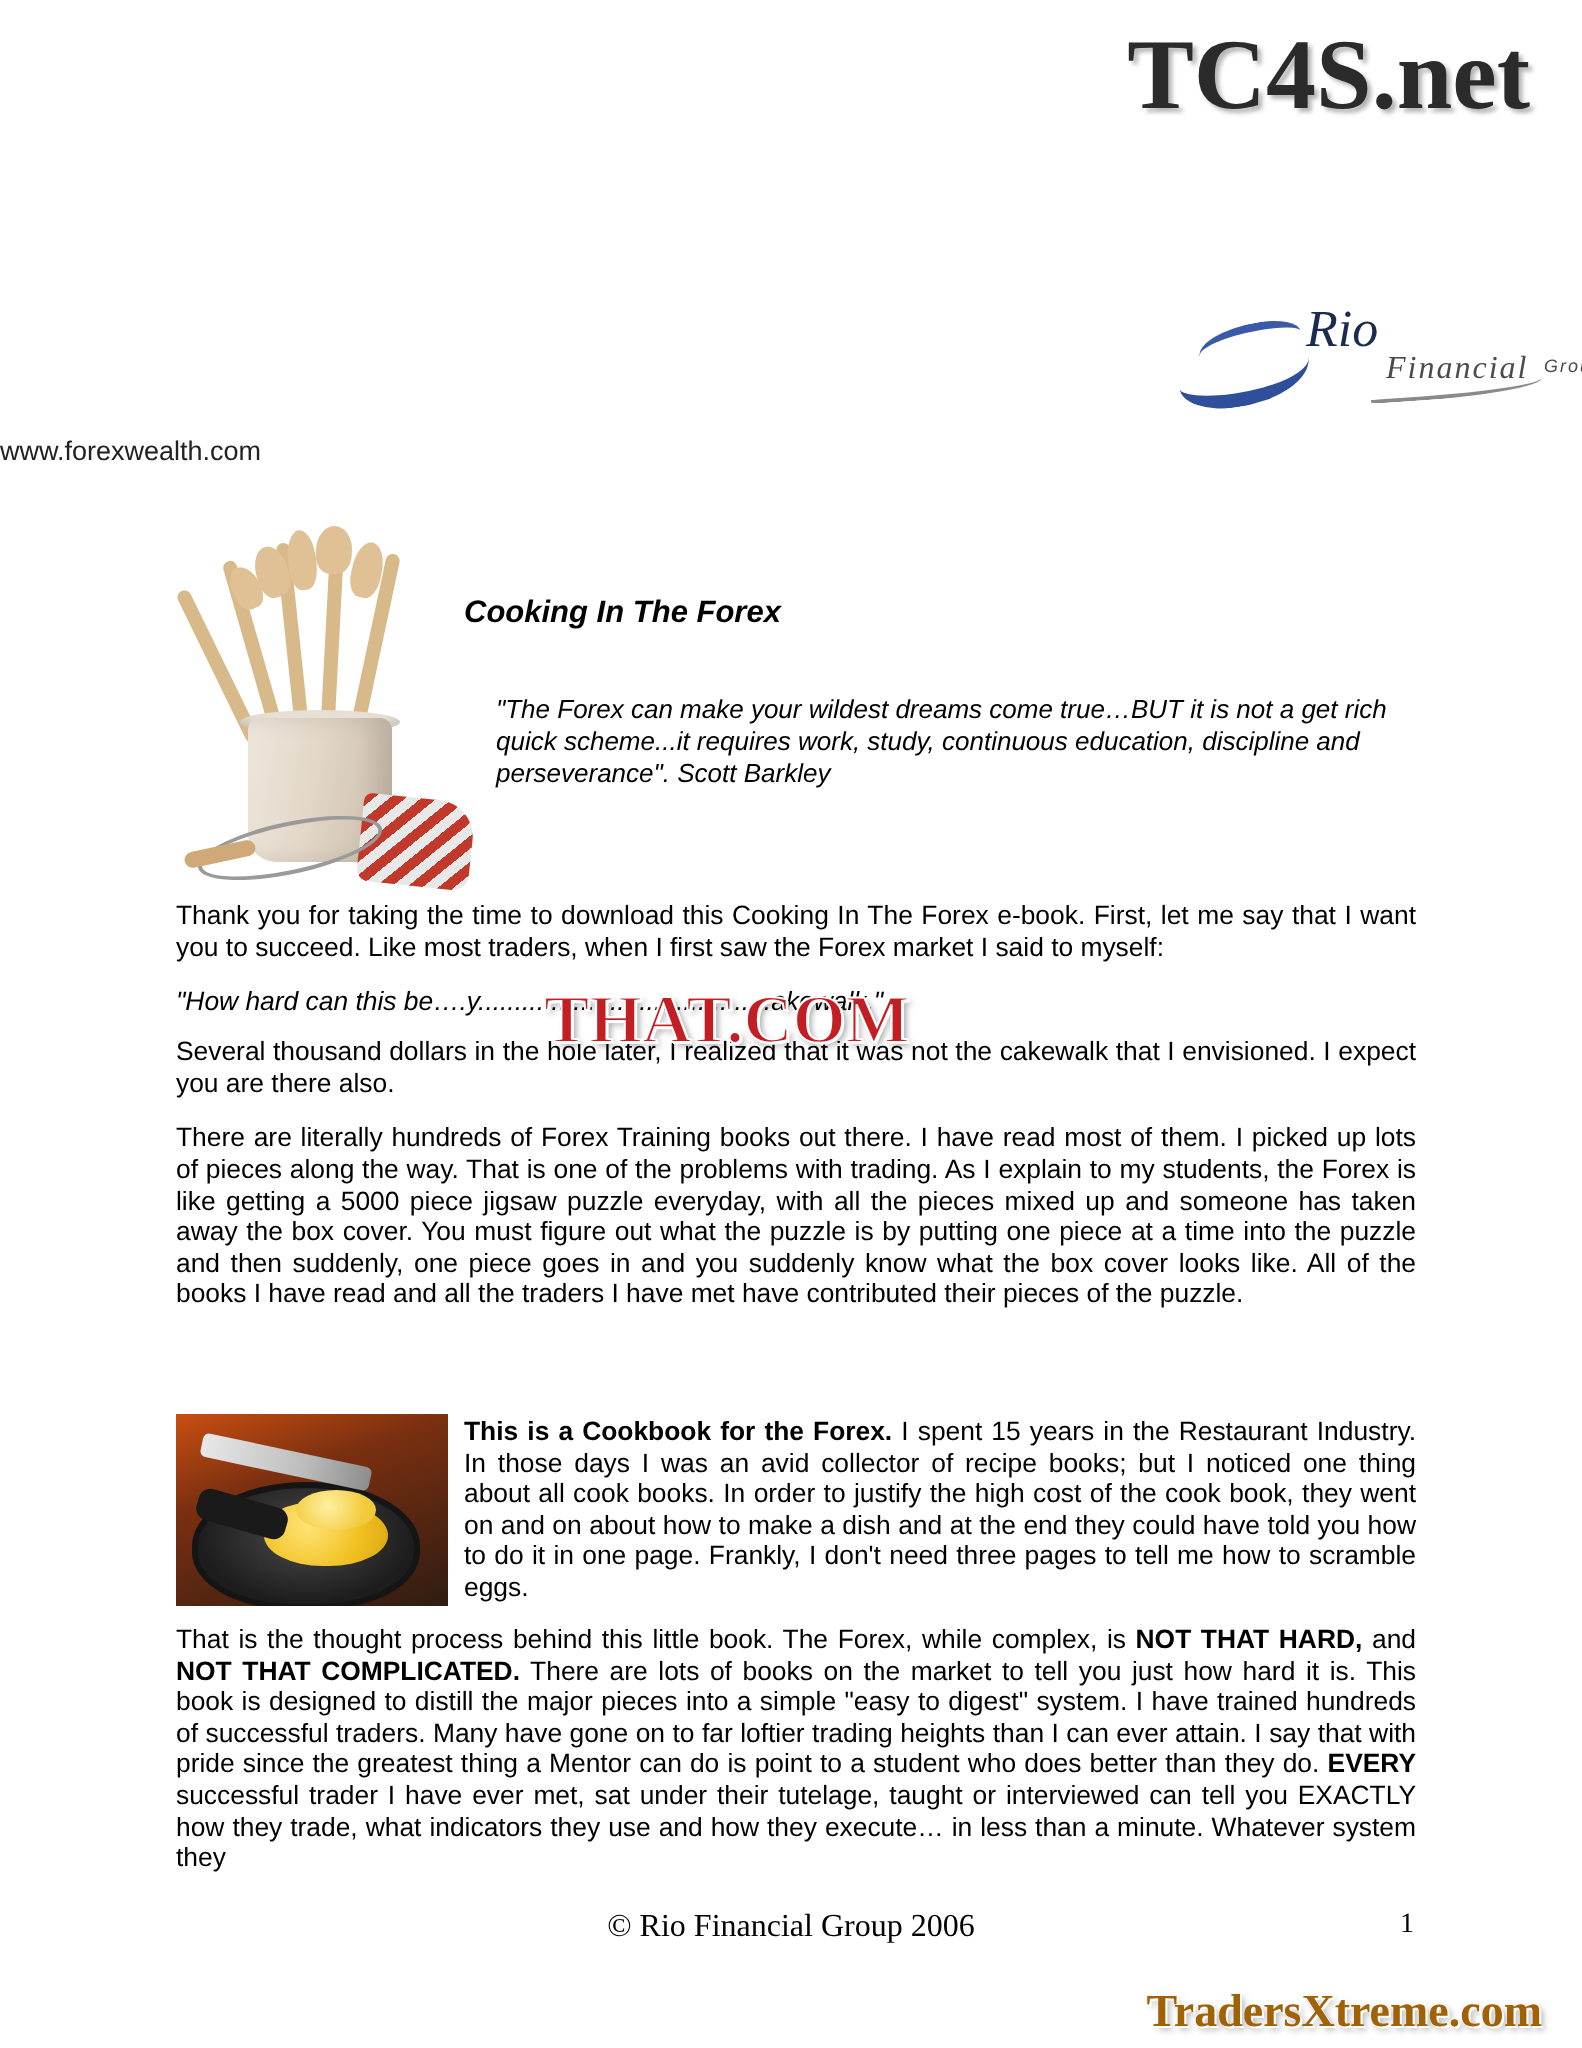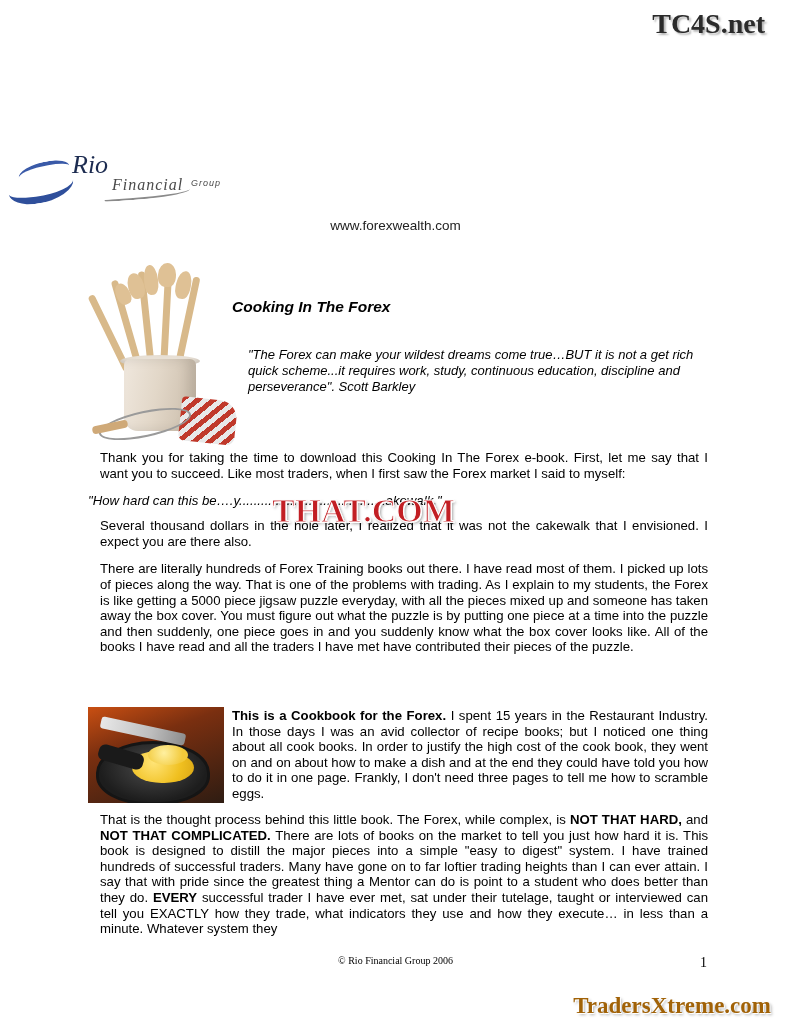--- a/index.html
+++ b/index.html
@@ -15,34 +15,34 @@
     color: #000000;
     overflow: hidden;
   }
 
   
   .tc4s {
     position: absolute;
     top: 8px;
     right: 26px;
     font-family: "Liberation Serif", serif;
-    font-size: 28px;
+    font-size: 50px;
     font-weight: bold;
     color: #2b2b2b;
     letter-spacing: 0px;
     text-shadow: 2px 2px 2px rgba(120,120,120,0.55);
   }
 
   
   .logo-wrap {
     position: absolute;
     top: 148px;
     left: 0;
     width: 791px;
-    text-align: left;
+    text-align: right;
   }
   .logo-art {
     position: relative;
     display: inline-block;
     width: 210px;
     height: 58px;
   }
   .logo-swoosh {
     position: absolute;
     left: 8px;
@@ -101,30 +101,30 @@
     height: 8px;
     border-bottom: 2px solid #8a8a8a;
     border-radius: 0 0 70% 10%;
     transform: rotate(-4deg);
   }
   .site-url {
     position: absolute;
     top: 218px;
     left: 0;
     width: 791px;
-    text-align: center;
+    text-align: left;
     font-size: 13.5px;
     color: #222;
   }
 
   p.body {
     font-size: 13.2px;
     line-height: 15.6px;
     text-align: justify;
-    margin: 0 0 12px 12px;
+    margin: 0 0 12px 0;
   }
 
   
   .utensils {
     position: absolute;
     left: 88px;
     top: 263px;
     width: 150px;
     height: 182px;
     overflow: hidden;
@@ -322,21 +322,21 @@
     left: 0;
     top: 955px;
     width: 791px;
   }
   .footer-copy {
     position: absolute;
     left: 0;
     width: 791px;
     text-align: center;
     font-family: "Liberation Serif", serif;
-    font-size: 10px;
+    font-size: 16px;
   }
   .footer-page {
     position: absolute;
     right: 84px;
     top: 0;
     font-family: "Liberation Serif", serif;
     font-size: 14px;
   }
   .txw {
     position: absolute;

